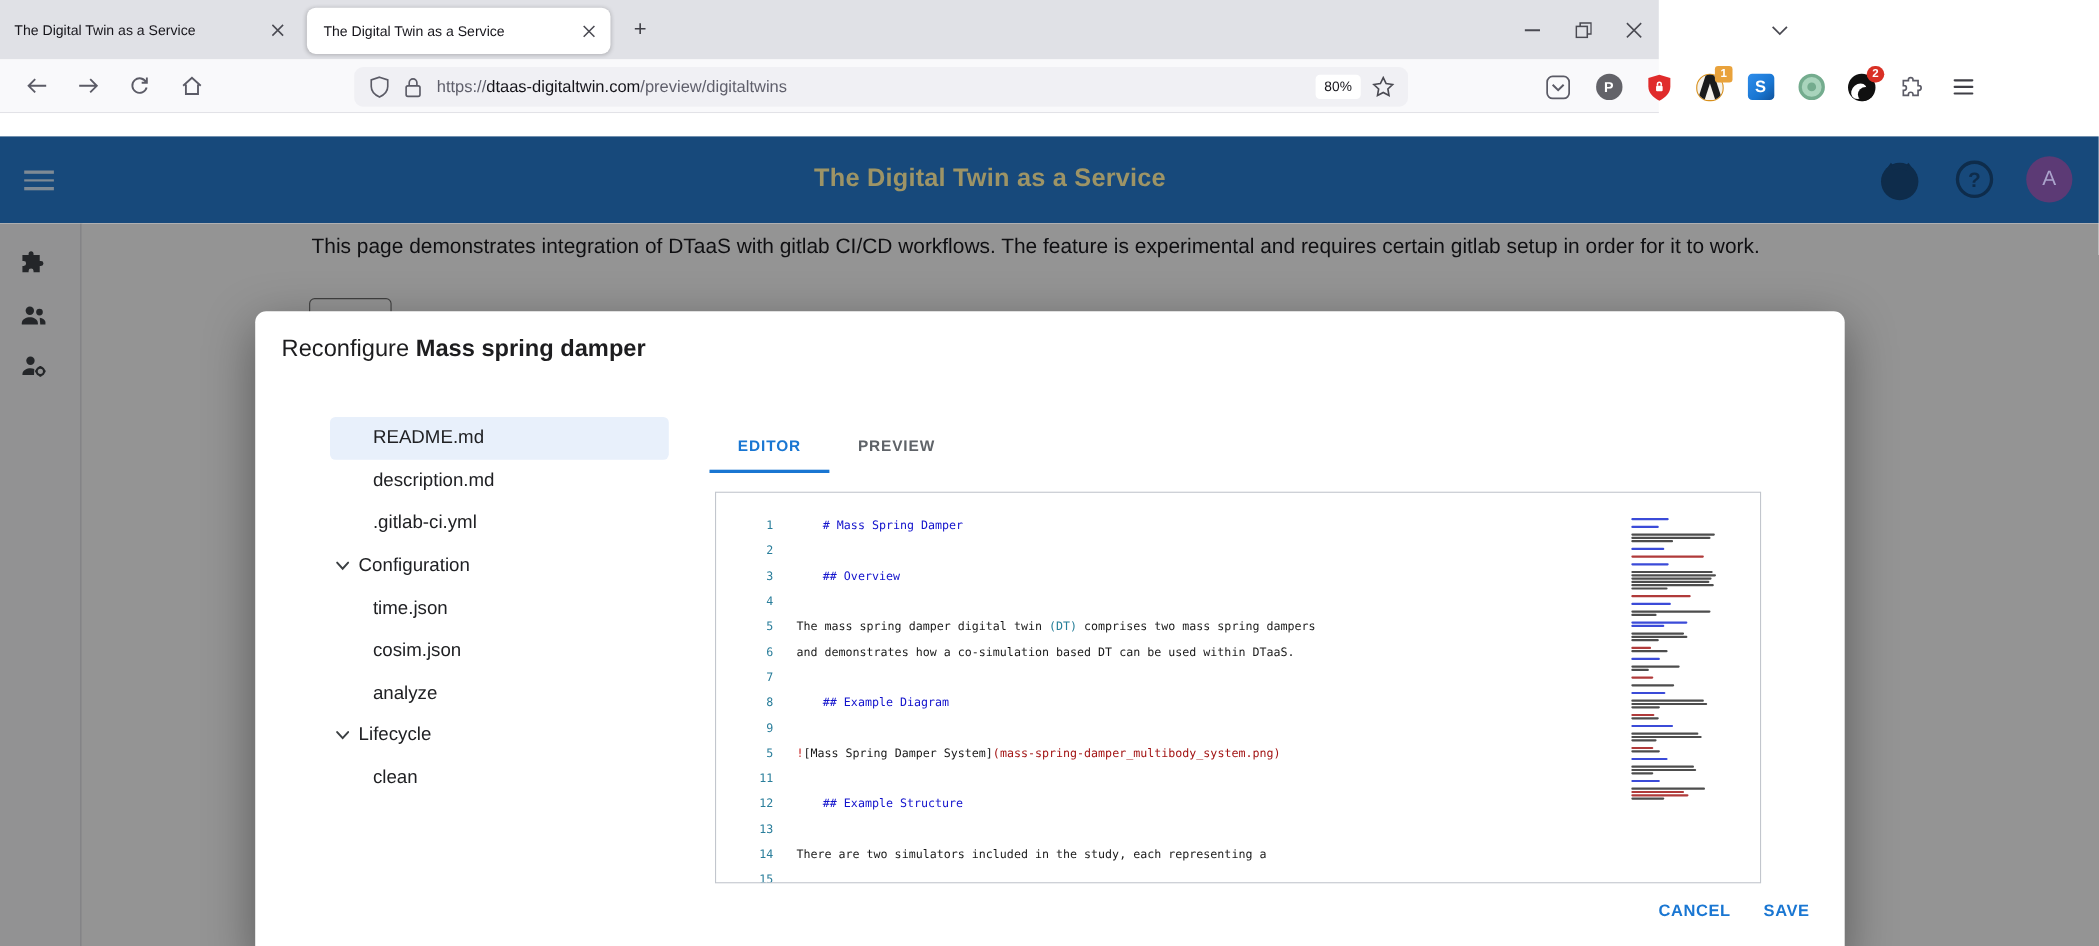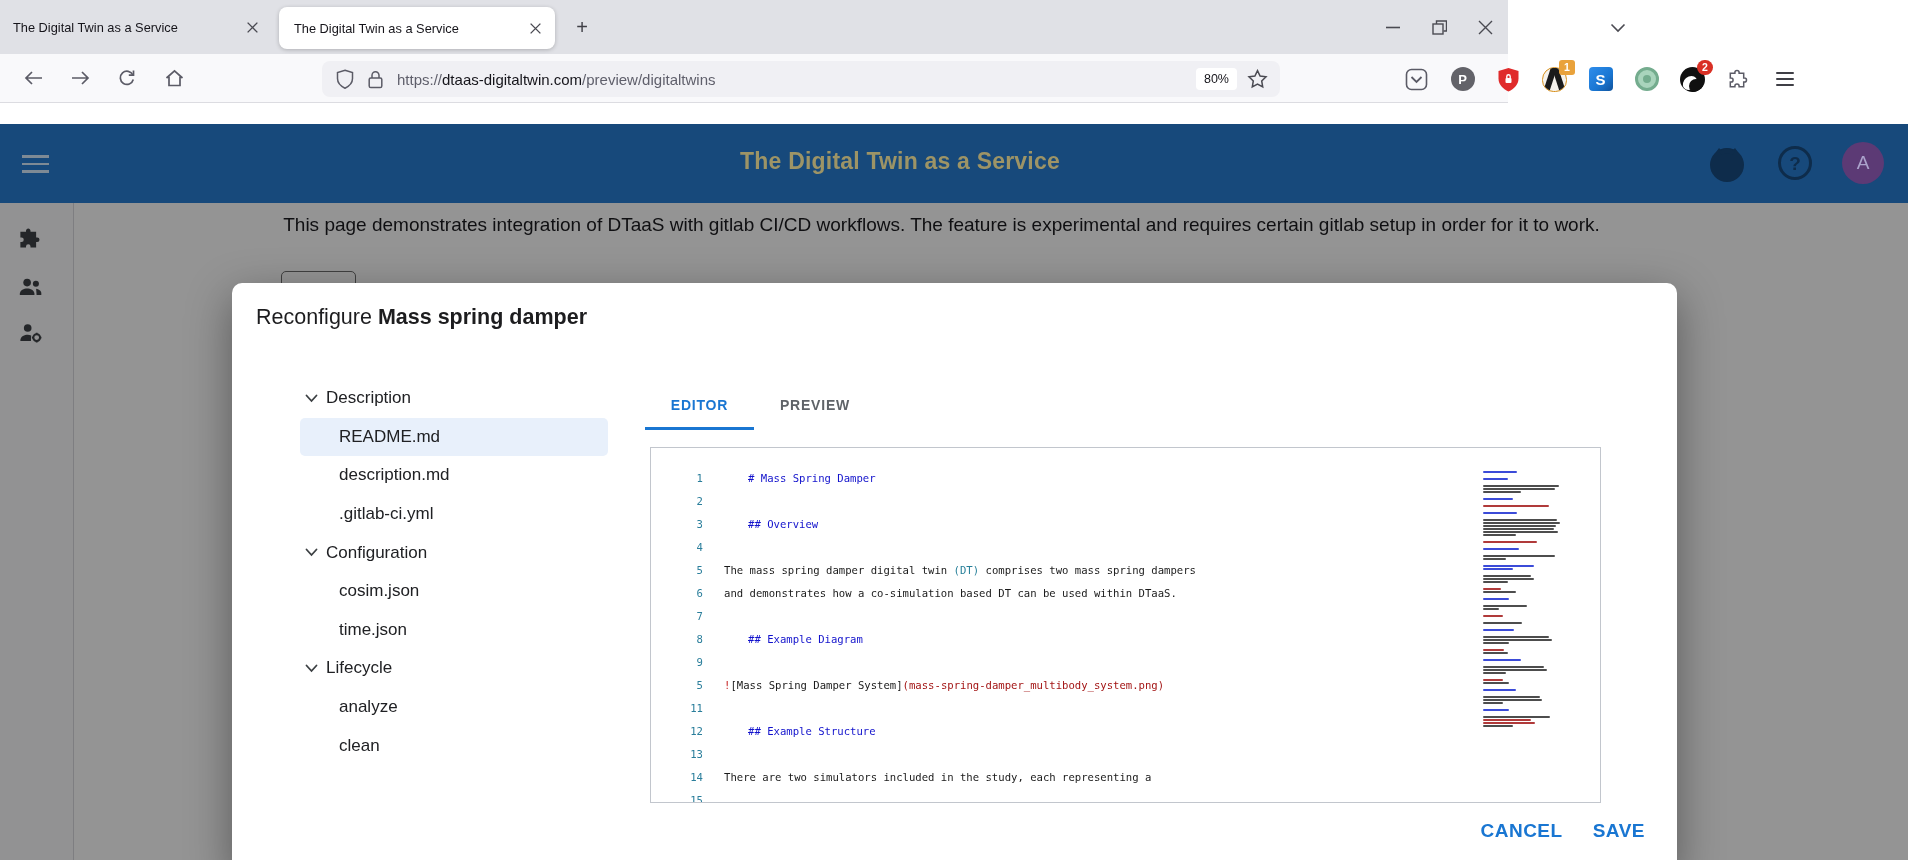--- a/index.html
+++ b/index.html
@@ -100,21 +100,21 @@
   .tk-link { color:#a31515; }
 
   .minimap { position:absolute; right:30px; top:18px; width:92px; height:268px; padding:4px 5px; background:#fff; }
   .mm-bar { height:2px; margin:1px 0; border-radius:1px; }
   .mm-gap { height:3px; }
   .mm-b { background:#3b4bd8; }
   .mm-k { background:#4d4d4d; }
   .mm-r { background:#b03a3a; }
 
   .actions { position:absolute; right:24px; top:528px; display:flex; gap:14px; z-index:11; }
-  .mbtn { border:none; background:none; color:#1976d2; font-family:"Liberation Sans",sans-serif; font-size:19px; font-weight:600; letter-spacing:.5px; padding:9px 8px; border-radius:4px; cursor:pointer; }
+  .mbtn { border:none; background:none; color:#1976d2; font-family:"Liberation Sans",sans-serif; font-size:15px; font-weight:600; letter-spacing:.5px; padding:9px 8px; border-radius:4px; cursor:pointer; }
 
   svg { display:block; }
 </style>
 </head>
 <body>
 
 <div class="screen">
 
   <div class="tabstrip">
     <div class="tab tab-inactive">
@@ -301,55 +301,49 @@
       </div>
     </div>
 
     <div class="dim-overlay"></div>
   </div>
 
   <div class="modal">
     <div class="modal-title"><span>Reconfigure </span><b>Mass spring damper</b></div>
 
     <div class="file-tree">
+        <div class="tree-row file selected">
+          <span class="tree-label">README.md</span>
+        </div>
+        <div class="tree-row file">
+          <span class="tree-label">description.md</span>
+        </div>
+        <div class="tree-row file">
+          <span class="tree-label">.gitlab-ci.yml</span>
+        </div>
         <div class="tree-row group">
           <svg viewBox="0 0 13 9" class="chev">
             <path d="M1.5 1.5 6.5 7l5-5.5" fill="none" stroke="#3c4043" stroke-width="1.8" stroke-linecap="round"></path>
           </svg>
-          <span class="tree-label">Description</span>
-        </div>
-        <div class="tree-row file selected">
-          <span class="tree-label">README.md</span>
-        </div>
-        <div class="tree-row file">
-          <span class="tree-label">description.md</span>
-        </div>
-        <div class="tree-row file">
-          <span class="tree-label">.gitlab-ci.yml</span>
+          <span class="tree-label">Configuration</span>
+        </div>
+        <div class="tree-row file">
+          <span class="tree-label">time.json</span>
+        </div>
+        <div class="tree-row file">
+          <span class="tree-label">cosim.json</span>
+        </div>
+        <div class="tree-row file">
+          <span class="tree-label">analyze</span>
         </div>
         <div class="tree-row group">
           <svg viewBox="0 0 13 9" class="chev">
             <path d="M1.5 1.5 6.5 7l5-5.5" fill="none" stroke="#3c4043" stroke-width="1.8" stroke-linecap="round"></path>
           </svg>
-          <span class="tree-label">Configuration</span>
-        </div>
-        <div class="tree-row file">
-          <span class="tree-label">cosim.json</span>
-        </div>
-        <div class="tree-row file">
-          <span class="tree-label">time.json</span>
-        </div>
-        <div class="tree-row group">
-          <svg viewBox="0 0 13 9" class="chev">
-            <path d="M1.5 1.5 6.5 7l5-5.5" fill="none" stroke="#3c4043" stroke-width="1.8" stroke-linecap="round"></path>
-          </svg>
           <span class="tree-label">Lifecycle</span>
-        </div>
-        <div class="tree-row file">
-          <span class="tree-label">analyze</span>
         </div>
         <div class="tree-row file">
           <span class="tree-label">clean</span>
         </div>
       </div>
 
     <div class="mtabs">
       <div class="mtab active">EDITOR</div>
       <div class="mtab">PREVIEW</div>
     </div>

